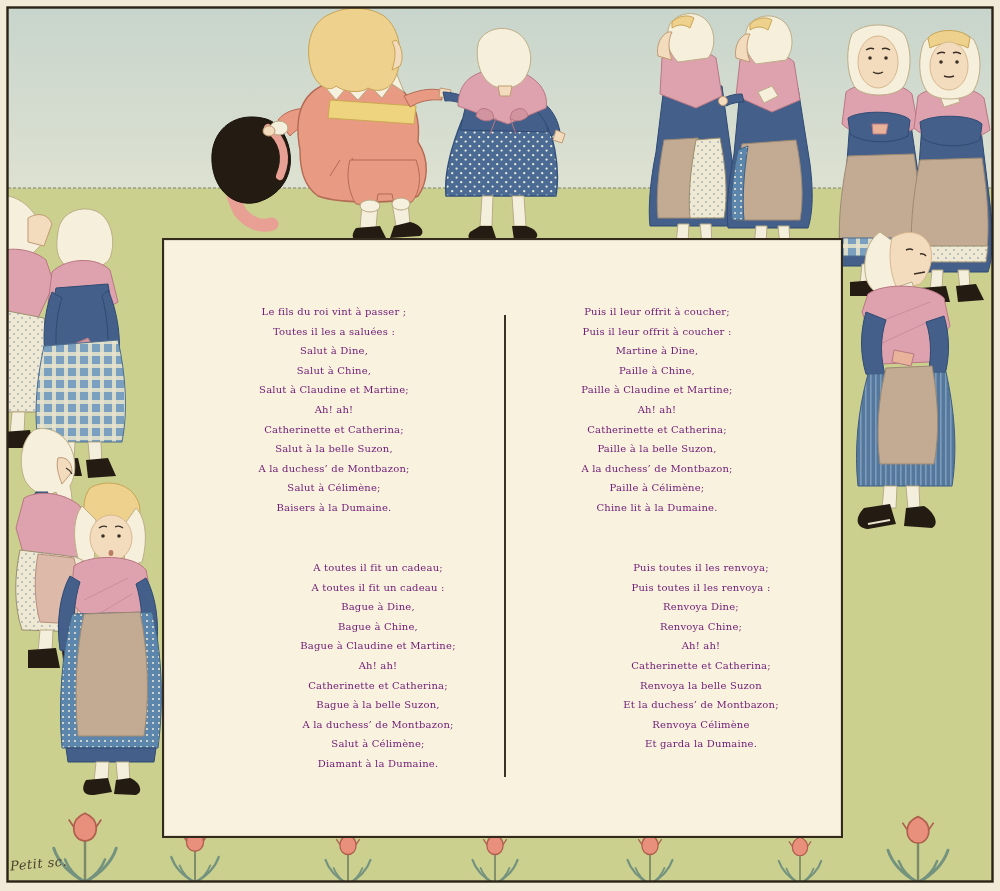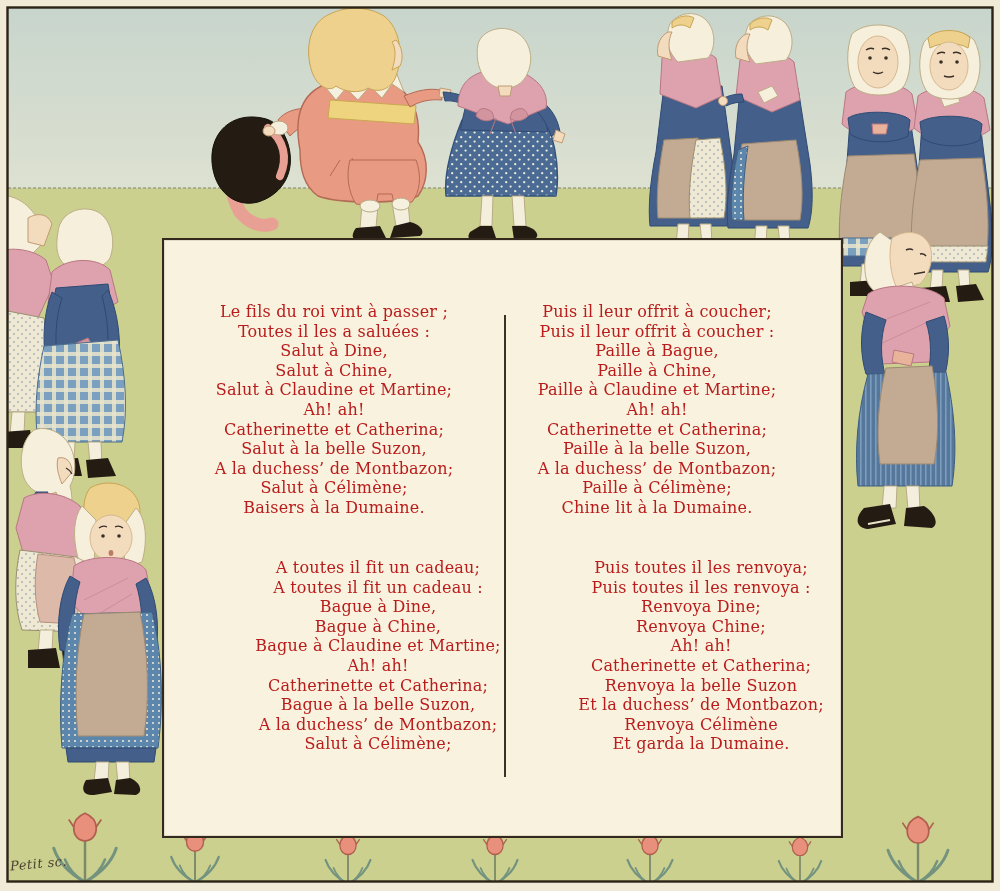--- a/index.html
+++ b/index.html
@@ -7,21 +7,21 @@
         font-family:"DejaVu Serif", serif;}
   .scene{position:absolute;left:0;top:0;width:1000px;height:891px;}
   .panel{position:absolute;left:162px;top:238px;width:681px;height:600px;
          background:#f8f2de;border:2px solid #33291c;box-sizing:border-box;
          box-shadow:0 0 0 1px rgba(60,48,30,.12) inset;}
   .divider{position:absolute;left:340px;top:75px;width:1.5px;height:462px;background:#3b3227;}
   .column{position:absolute;top:0;height:100%;}
   .column.left{left:0;width:340px;}
   .column.right{left:341px;width:304px;}
   .stanza{position:absolute;left:0;width:100%;text-align:center;
-          font-size:16px;line-height:19.6px;letter-spacing:.2px;color:#b91c1c;}
+          font-size:10px;line-height:19.6px;letter-spacing:.2px;color:#701a75;}
   .stanza.first{top:62px;}
   .stanza.second{top:318px;margin-left:44px;}
   .signature{position:absolute;left:10px;top:856px;font-style:italic;font-size:13px;
              color:#4c4330;transform:rotate(-5deg);letter-spacing:.5px;}
 </style>
 </head>
 <body>
 
 <div class="page">
 
@@ -278,27 +278,28 @@
           <div class="line">A toutes il fit un cadeau;</div>
           <div class="line">A toutes il fit un cadeau :</div>
           <div class="line">Bague à Dine,</div>
           <div class="line">Bague à Chine,</div>
           <div class="line">Bague à Claudine et Martine;</div>
           <div class="line">Ah! ah!</div>
           <div class="line">Catherinette et Catherina;</div>
           <div class="line">Bague à la belle Suzon,</div>
           <div class="line">A la duchess’ de Montbazon;</div>
           <div class="line">Salut à Célimène;</div>
+          <div class="line">Diamant à la Dumaine.</div>
         </div>
     </div>
     <div class="column right">
       <div class="stanza first">
           <div class="line">Puis il leur offrit à coucher;</div>
           <div class="line">Puis il leur offrit à coucher :</div>
-          <div class="line">Paille à Bague,</div>
+          <div class="line">Martine à Dine,</div>
           <div class="line">Paille à Chine,</div>
           <div class="line">Paille à Claudine et Martine;</div>
           <div class="line">Ah! ah!</div>
           <div class="line">Catherinette et Catherina;</div>
           <div class="line">Paille à la belle Suzon,</div>
           <div class="line">A la duchess’ de Montbazon;</div>
           <div class="line">Paille à Célimène;</div>
           <div class="line">Chine lit à la Dumaine.</div>
         </div>
       <div class="stanza second">

